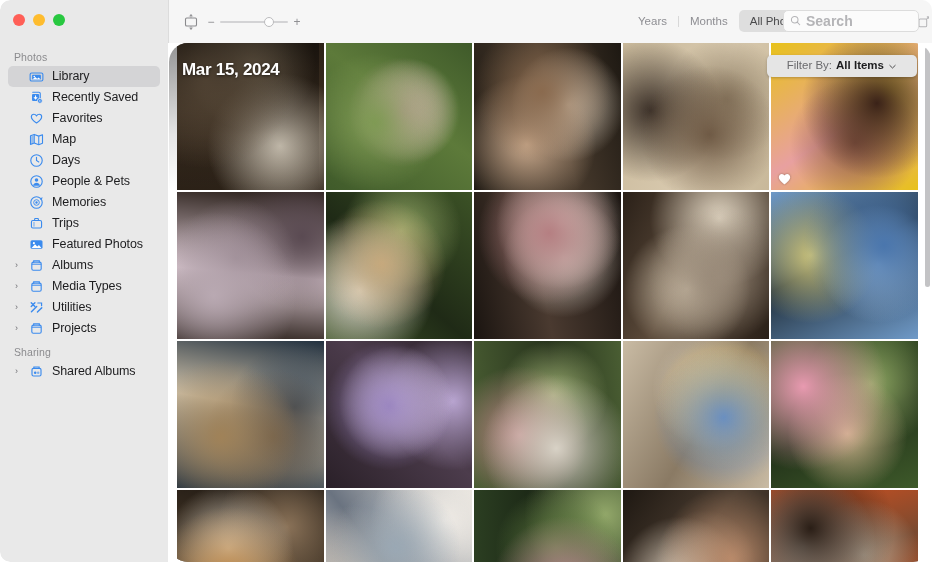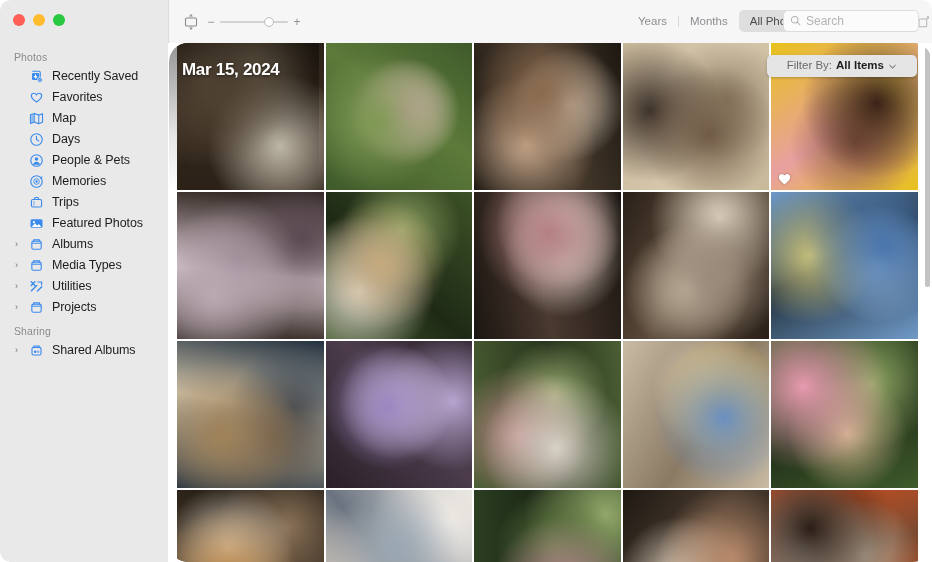--- a/index.html
+++ b/index.html
@@ -113,21 +113,21 @@
     width:26px; height:22px; display:flex; align-items:center; justify-content:center;
     border-radius:4px;
   }
   .search-field {
     position:absolute; right:13px; top:10px;
     width:136px; height:22px;
     border:1px solid #dcdcdc; border-radius:5px;
     background:#fbfbfb;
     display:flex; align-items:center; gap:5px; padding:0 6px;
   }
-  .search-ph { font-size:12px; color:#b4b4b7; line-height:1; }
+  .search-ph { font-size:14px; color:#b4b4b7; line-height:1;font-weight:bold; }
 
   
   .content {
     position:absolute; left:169px; top:43px; right:0; bottom:0;
     background:#ffffff; overflow:hidden;border-radius:19px;
   }
   .grid {
     position:absolute; left:8px; top:0; width:741px;
     display:grid;
     grid-template-columns:repeat(5, 146.6px);
@@ -179,20 +179,32 @@
   <div class="sidebar">
 
     <div class="traffic">
       <div class="tl red"></div>
       <div class="tl yellow"></div>
       <div class="tl green"></div>
     </div>
 
     <div class="side-scroll" id="sidebar-sections">
         <div class="section-title">Photos</div>
+        <div class="side-row selected">
+          <span class="chev spacer">›</span>
+          <span class="ico">
+            <svg viewBox="0 0 16 16" width="15" height="15">
+              <rect x="1.2" y="4.2" width="13.6" height="8.6" rx="1.6" fill="none" stroke="#3b8bee" stroke-width="1.2"></rect>
+              <rect x="3.3" y="6.2" width="9.4" height="5.2" rx="0.9" fill="#3b8bee"></rect>
+              <circle cx="5.6" cy="8.0" r="0.85" fill="#fff"></circle>
+              <path d="M3.6 11.1 L6.6 8.6 L8.7 10.4 L10.3 9.1 L12.4 11.1 Z" fill="#fff"></path>
+            </svg>
+          </span>
+          <span class="lbl">Library</span>
+        </div>
         <div class="side-row">
           <span class="chev spacer">›</span>
           <span class="ico">
             <svg viewBox="0 0 16 16" width="15" height="15">
               <path d="M4 2.4 L10.6 2.4 Q12 2.4 12 3.8 L12 10.4" fill="none" stroke="#3b8bee" stroke-width="1.2" stroke-linecap="round"></path>
               <rect x="3.2" y="4.2" width="7.6" height="7.6" rx="1.2" fill="#3b8bee"></rect>
               <path d="M7 6.1 L7 9.3 M5.6 8.0 L7 9.5 L8.4 8.0" fill="none" stroke="#fff" stroke-width="1.1" stroke-linecap="round"></path>
               <circle cx="11.6" cy="11.6" r="2.6" fill="#3b8bee" stroke="#e9e9e9" stroke-width="0.9"></circle>
               <circle cx="11.6" cy="11.6" r="0.75" fill="#fff"></circle>
             </svg>

